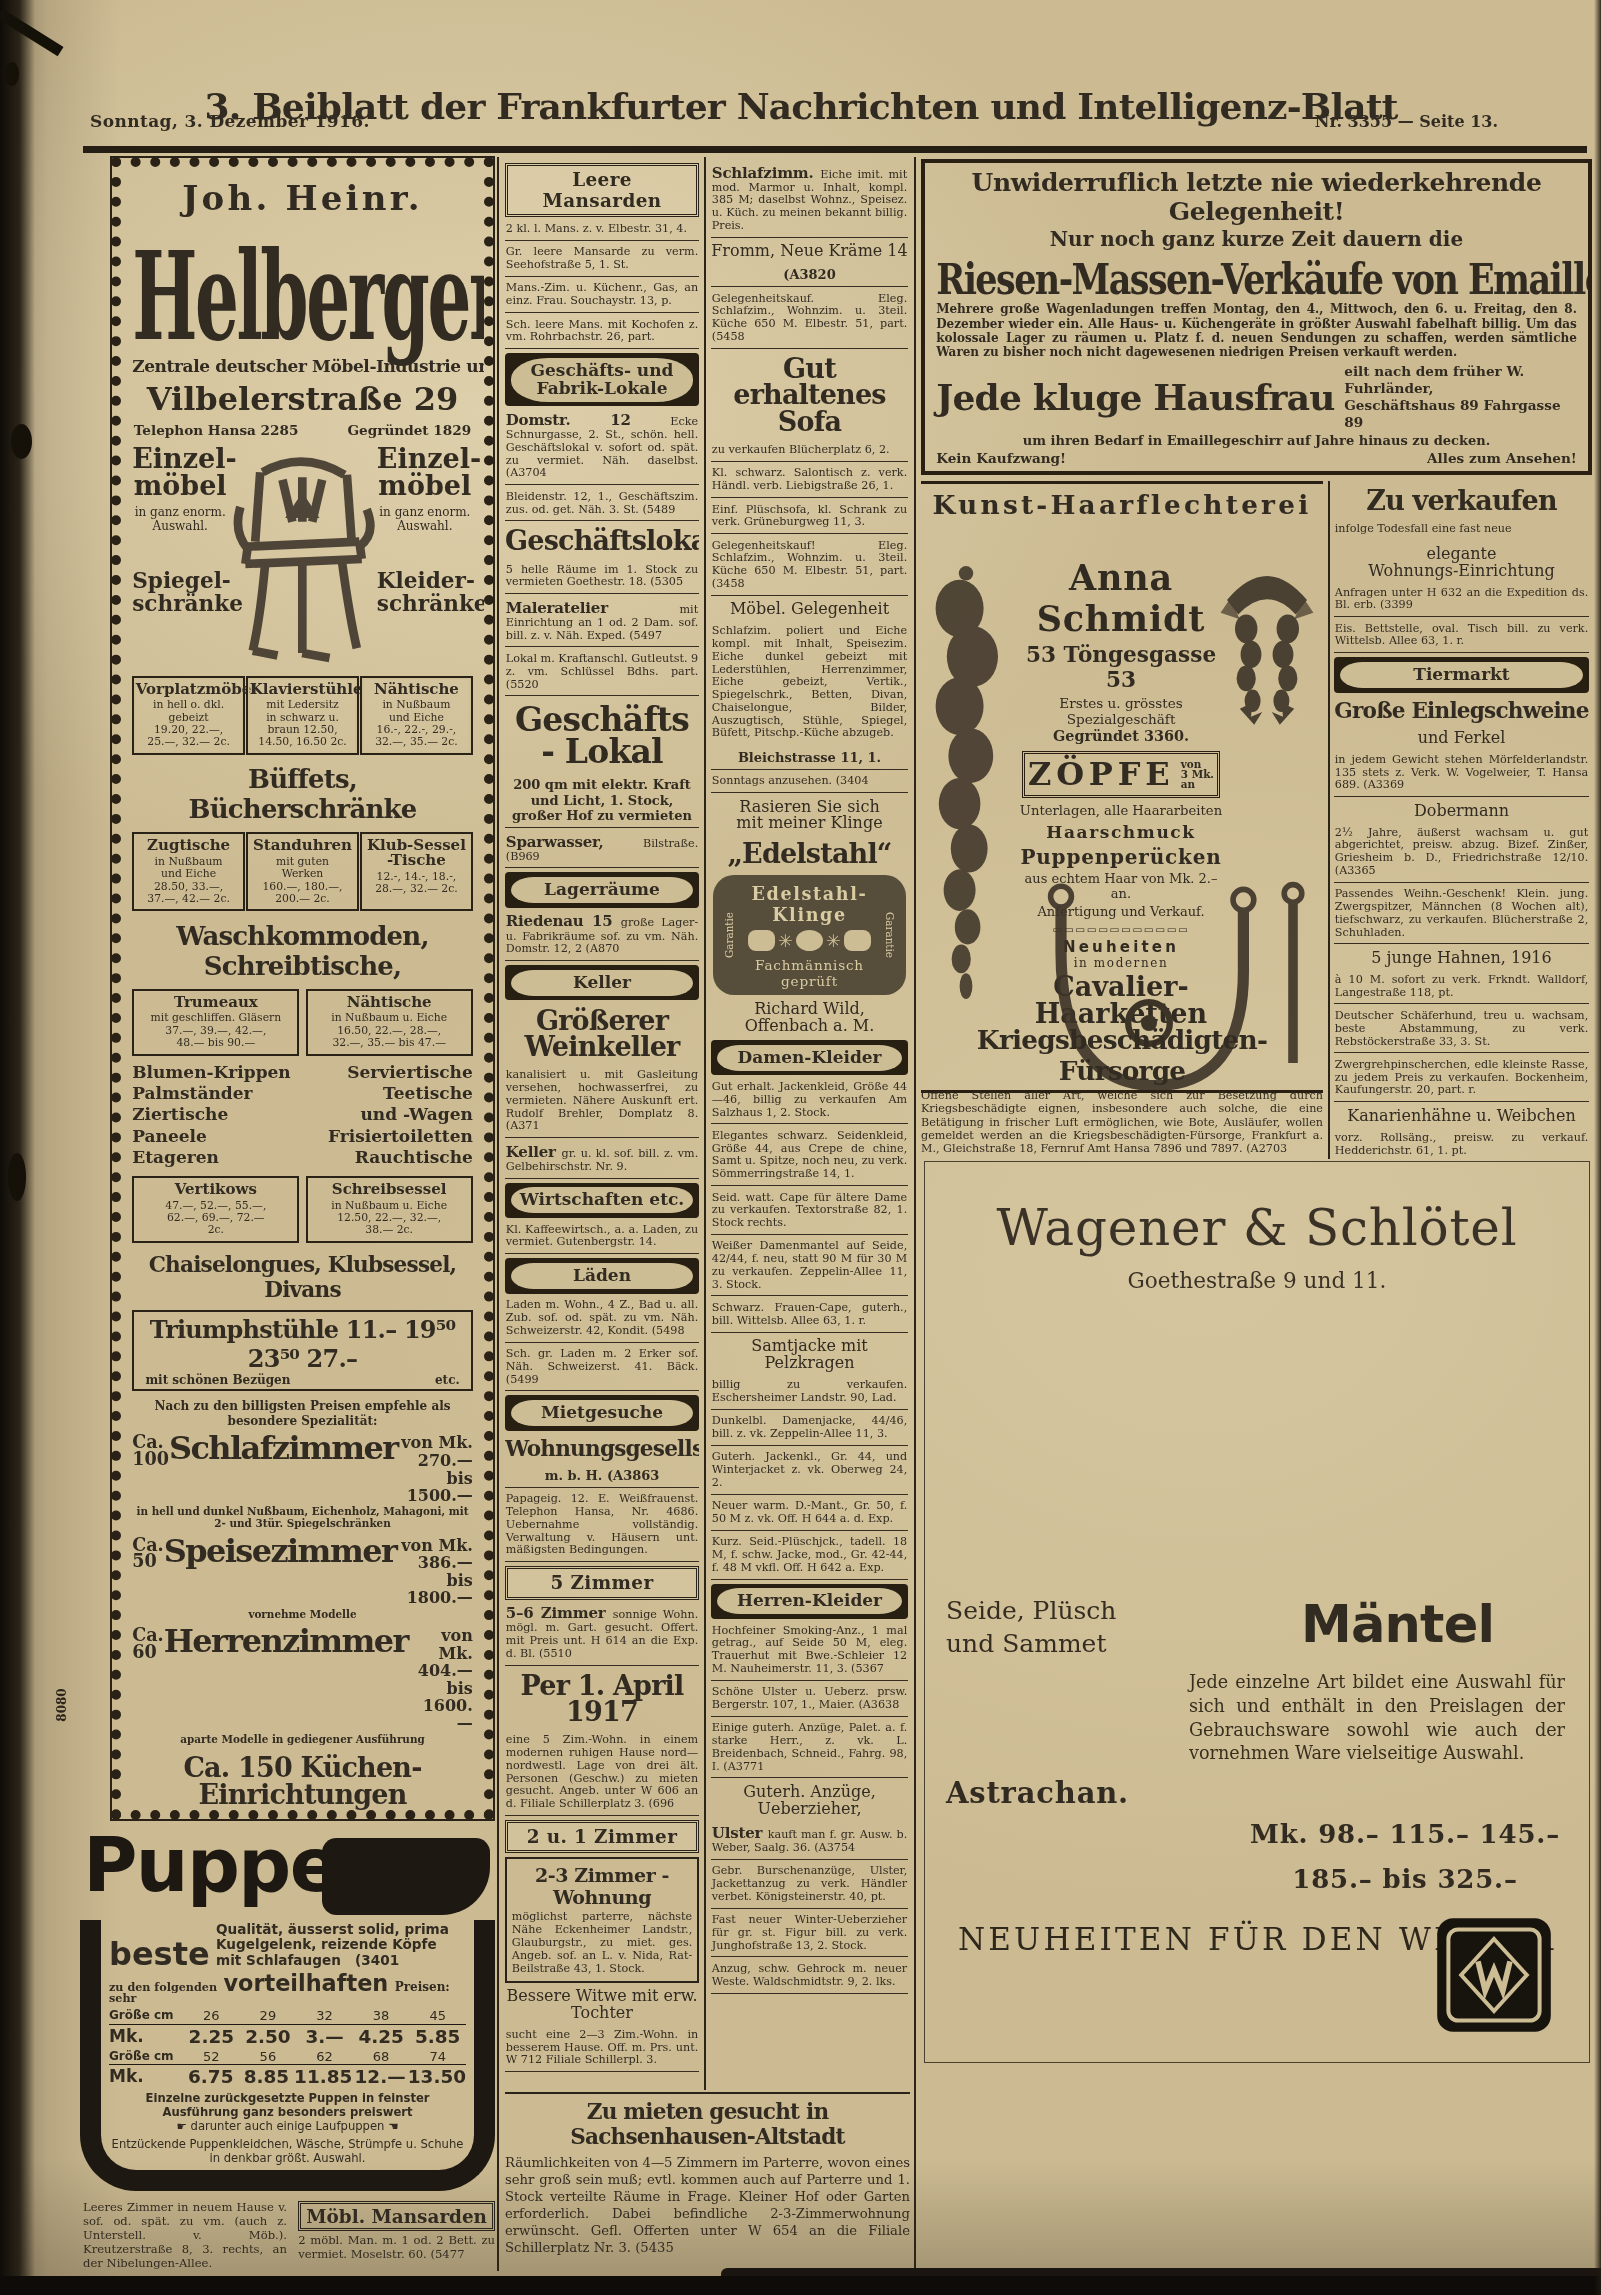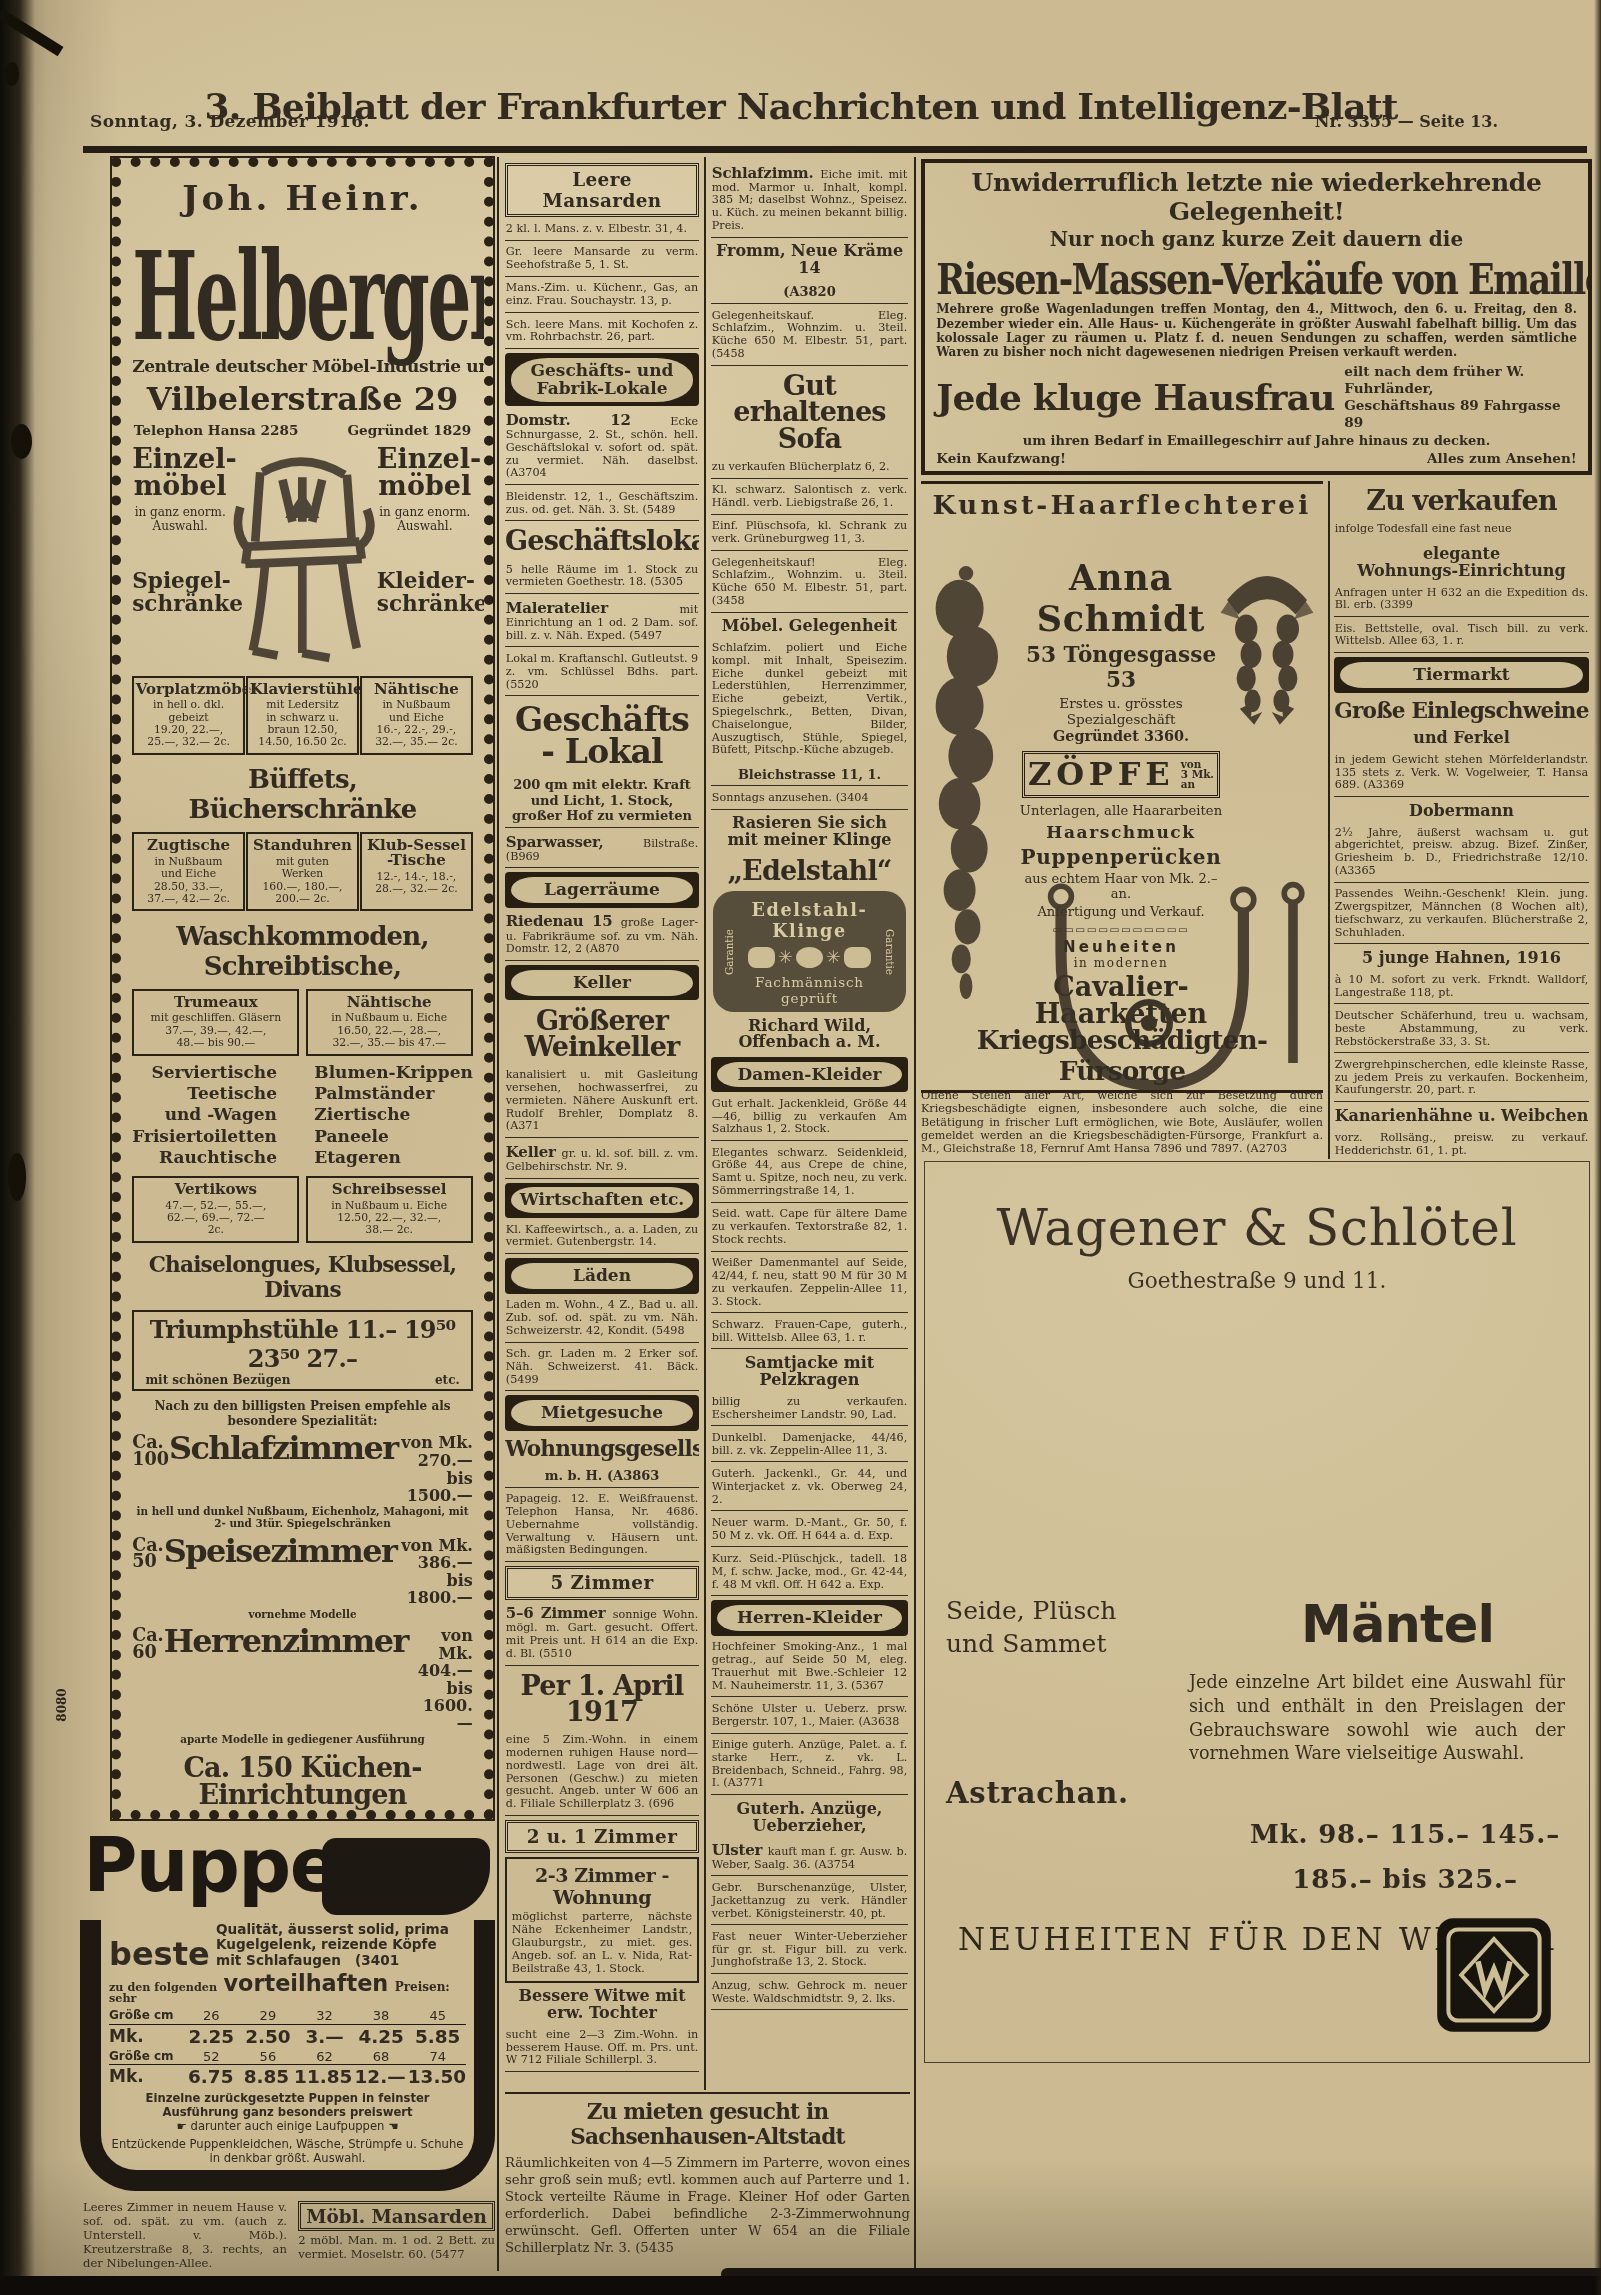--- a/index.html
+++ b/index.html
@@ -35,21 +35,21 @@
   .ad{font-size:11.2px;line-height:1.14;text-align:justify;padding:1.6px 0.8px 4px;border-bottom:1.6px solid #352d21;}
   .ad.nobord{border-bottom:none;}
   .ad .lead{font-weight:bold;font-size:15px;letter-spacing:-0.2px;}
   .adc{font-size:13px;font-weight:bold;text-align:center;line-height:1.2;padding:1.6px 0 3.2px;border-bottom:1.6px solid #352d21;}
   .boxhead{border:3.2px double #2a231a;padding:3.2px 1.6px;text-align:center;font-weight:bold;font-size:18.4px;letter-spacing:0.4px;background:rgba(255,246,220,.12);}
   .ovalhead{background:#281f13;padding:4.8px 5.6px;border-radius:4px;}
   .ovalhead .oval{display:block;background:#cdbd94;border-radius:37px/21px;text-align:center;font-weight:bold;font-size:17px;line-height:1.05;padding:4px 1.6px;white-space:pre-line;}
   .bighead{font-weight:bold;text-align:center;font-size:27px;line-height:.98;letter-spacing:-0.8px;white-space:pre-line;padding:3.2px 0;}
   .bighead.xl{font-size:33px;}
   .bighead.md{font-size:21.6px;}
-  .medhead{font-weight:bold;text-align:center;font-size:16px;line-height:1.05;white-space:pre-line;padding:1.6px 0;}
+  .medhead{font-weight:normal;text-align:center;font-size:16px;line-height:1.05;white-space:pre-line;padding:1.6px 0;}
   .boxed{border:2.4px solid #2a231a;padding:4.8px;}
   .boxed .bh{font-weight:bold;font-size:19px;text-align:center;letter-spacing:-0.4px;}
   .boxed .bt{font-size:11.2px;line-height:1.15;text-align:justify;margin-top:3.2px;}
 
   
   .razor{background:#564d3b;border-radius:21px;margin:3.2px 1.6px;padding:8px 21px 6.4px;position:relative;color:#d9cca2;}
   .razor .rt{text-align:center;font-weight:bold;font-size:17.6px;letter-spacing:1.6px;}
   .razor .rb{text-align:center;font-size:13.6px;margin-top:4.8px;letter-spacing:0.8px;}
   .razor .holes{display:flex;justify-content:space-between;align-items:center;margin:5.6px 14.4px;}
   .razor .hole2{width:27px;height:21px;background:#cdbd94;border-radius:8px;}
@@ -307,30 +307,30 @@
 48.— bis 90.—</div>
         </div>
       <div class="pbox w">
           <div class="t">Nähtische</div>
           <div class="l">in Nußbaum u. Eiche
 16.50, 22.—, 28.—,
 32.—, 35.— bis 47.—</div>
         </div>
     </div>
     <div class="hb-lists">
+      <div class="ls">Blumen-Krippen
+Palmständer
+Ziertische
+Paneele
+Etageren</div>
       <div class="ls r">Serviertische
 Teetische
 und -Wagen
 Frisiertoiletten
 Rauchtische</div>
-      <div class="ls">Blumen-Krippen
-Palmständer
-Ziertische
-Paneele
-Etageren</div>
     </div>
     <div class="pbox-row">
       <div class="pbox w">
           <div class="t">Vertikows</div>
           <div class="l">47.—, 52.—, 55.—,
 62.—, 69.—, 72.—
 2c.</div>
         </div>
       <div class="pbox w">
           <div class="t">Schreibsessel</div>

